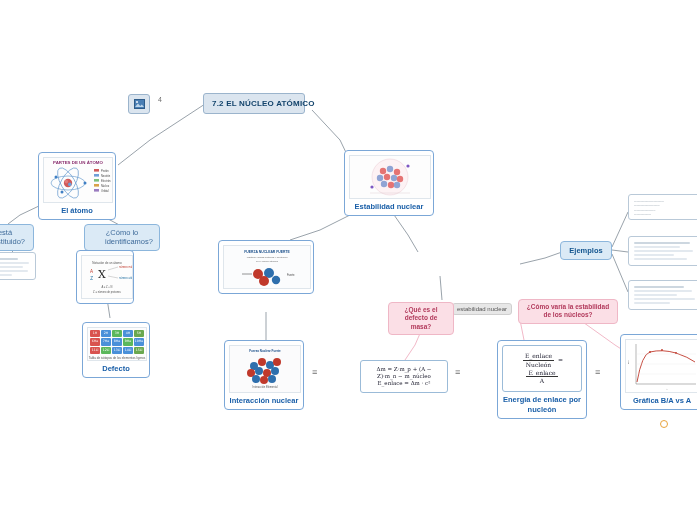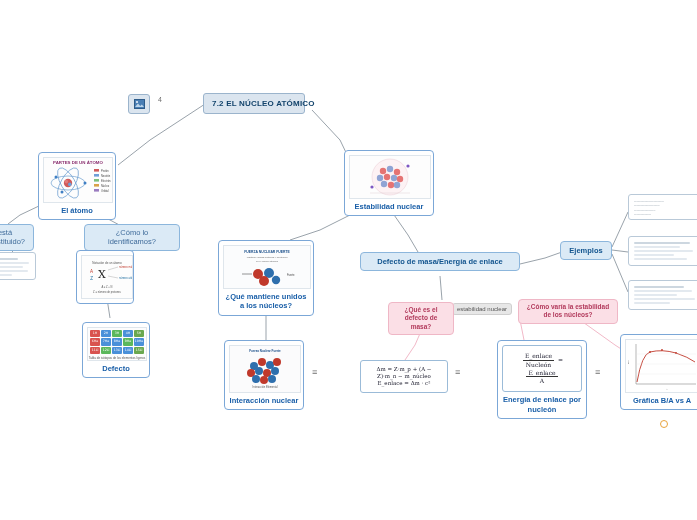--- a/index.html
+++ b/index.html
@@ -217,21 +217,21 @@
             <text x="57" y="26.6" font-size="2.6" fill="#444">Orbital</text>
           </g>
         </svg>
       </div>
     </div>
     <div class="cap">El átomo</div>
   </div>
 
   <div class="node pill" style="left:-24px;top:224px;width:58px;padding:3px 4px;font-weight:normal;color:#3f6b9a;background:#dbeaf6;">está constituido?</div>
 
-  <div class="node pill" style="left:84px;top:224px;width:96px;padding:3px 20px;font-weight:normal;color:#3f6b9a;">¿Cómo lo identificamos?</div>
+  <div class="node pill" style="left:84px;top:224px;width:76px;padding:3px 20px;font-weight:normal;color:#3f6b9a;">¿Cómo lo identificamos?</div>
 
   <div class="node rcard" style="left:-26px;top:252px;width:62px;height:28px;">
     <div class="rline dark" style="width:70%"></div>
     <div class="rline" style="width:90%"></div>
     <div class="rline" style="width:80%"></div>
     <div class="rline" style="width:88%"></div>
     <div class="rline" style="width:60%"></div>
   </div>
 
   <div class="node card" style="left:76px;top:250px;width:58px;">
@@ -305,21 +305,20 @@
         <text x="43" y="12" font-size="2.4" fill="#666" text-anchor="middle">Mantiene unidos protones y neutrones</text>
         <text x="43" y="15.5" font-size="2.4" fill="#666" text-anchor="middle">en el núcleo atómico</text>
         <circle cx="34" cy="28" r="5" fill="#c0392b"></circle>
         <circle cx="45" cy="27" r="5" fill="#2e6fad"></circle>
         <circle cx="40" cy="35" r="5" fill="#c0392b"></circle>
         <circle cx="52" cy="34" r="4.2" fill="#2e6fad"></circle>
         <path d="M18 28 L28 28" stroke="#7a7a7a" stroke-width="0.8" marker-end="url(#a)"></path>
         <text x="63" y="30" font-size="2.6" fill="#444">Fuerte</text>
       </svg>
     </div>
-    <div class="cap">¿Qué mantiene unidos a los núcleos?</div>
   </div>
 
   <div class="node card" style="left:224px;top:340px;width:80px;">
     <div class="thumb" style="width:70px;height:46px;">
       <svg width="70" height="46" viewBox="0 0 70 46">
         <rect x="0" y="0" width="70" height="46" fill="#fbfbfc"></rect>
         <text x="35" y="6" font-size="3" fill="#1a4f8a" text-anchor="middle" font-weight="bold">Fuerza Nuclear Fuerte</text>
         <circle cx="24" cy="20" r="4" fill="#2e6fad"></circle>
         <circle cx="32" cy="16" r="4" fill="#c0392b"></circle>
         <circle cx="40" cy="19" r="4" fill="#2e6fad"></circle>
@@ -331,21 +330,20 @@
         <circle cx="26" cy="33" r="4" fill="#2e6fad"></circle>
         <circle cx="34" cy="34" r="4" fill="#c0392b"></circle>
         <circle cx="42" cy="33" r="4" fill="#2e6fad"></circle>
         <text x="35" y="42" font-size="2.6" fill="#555" text-anchor="middle">Interacción Elemental</text>
       </svg>
     </div>
     <div class="cap">Interacción nuclear</div>
   </div>
   <div class="node hamburger" style="left:312px;top:368px;">≡</div>
 
-  <div class="node pill" style="left:360px;top:252px;width:160px;">Defecto de masa/Energía de enlace</div>
 
   <div class="node pill" style="left:560px;top:241px;width:52px;">Ejemplos</div>
 
   <div class="node grey-pill" style="left:452px;top:303px;">estabilidad nuclear</div>
 
   <div class="node pill-pink" style="left:388px;top:302px;width:66px;">¿Qué es el defecto de masa?</div>
 
   <div class="node pill-pink" style="left:518px;top:299px;width:100px;">¿Cómo varía la estabilidad de los núcleos?</div>
 
   <div class="node formula" style="left:360px;top:360px;width:88px;">

